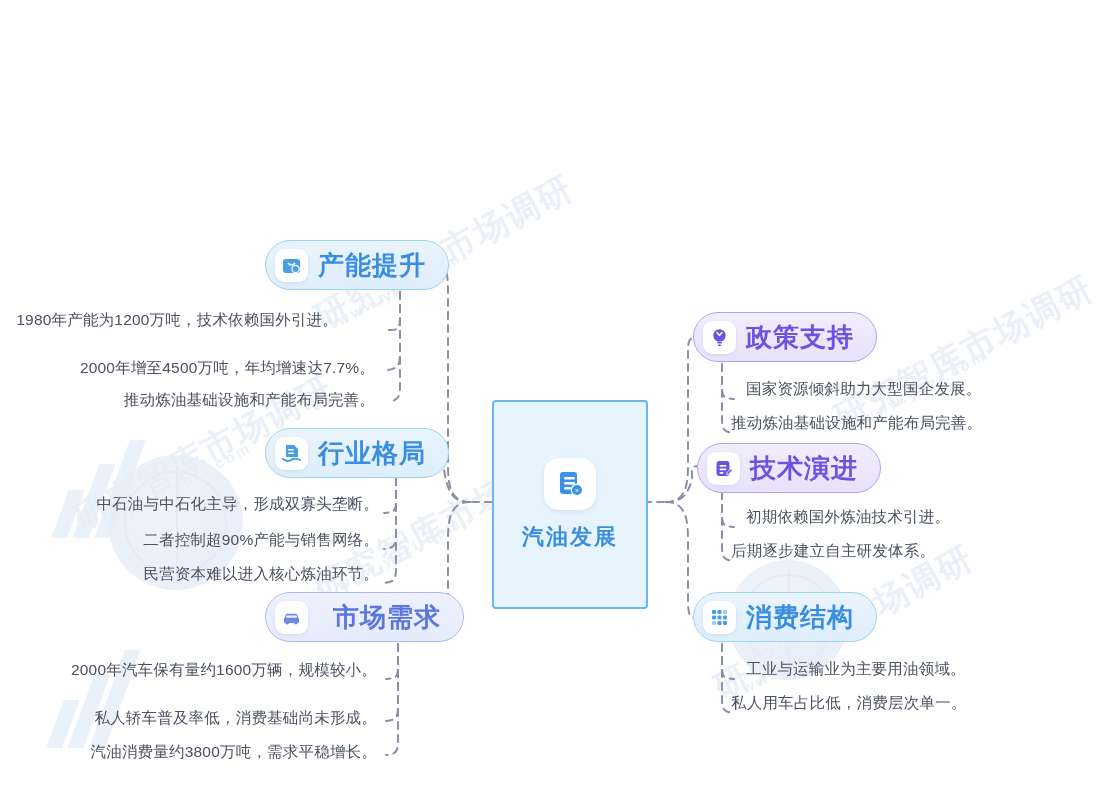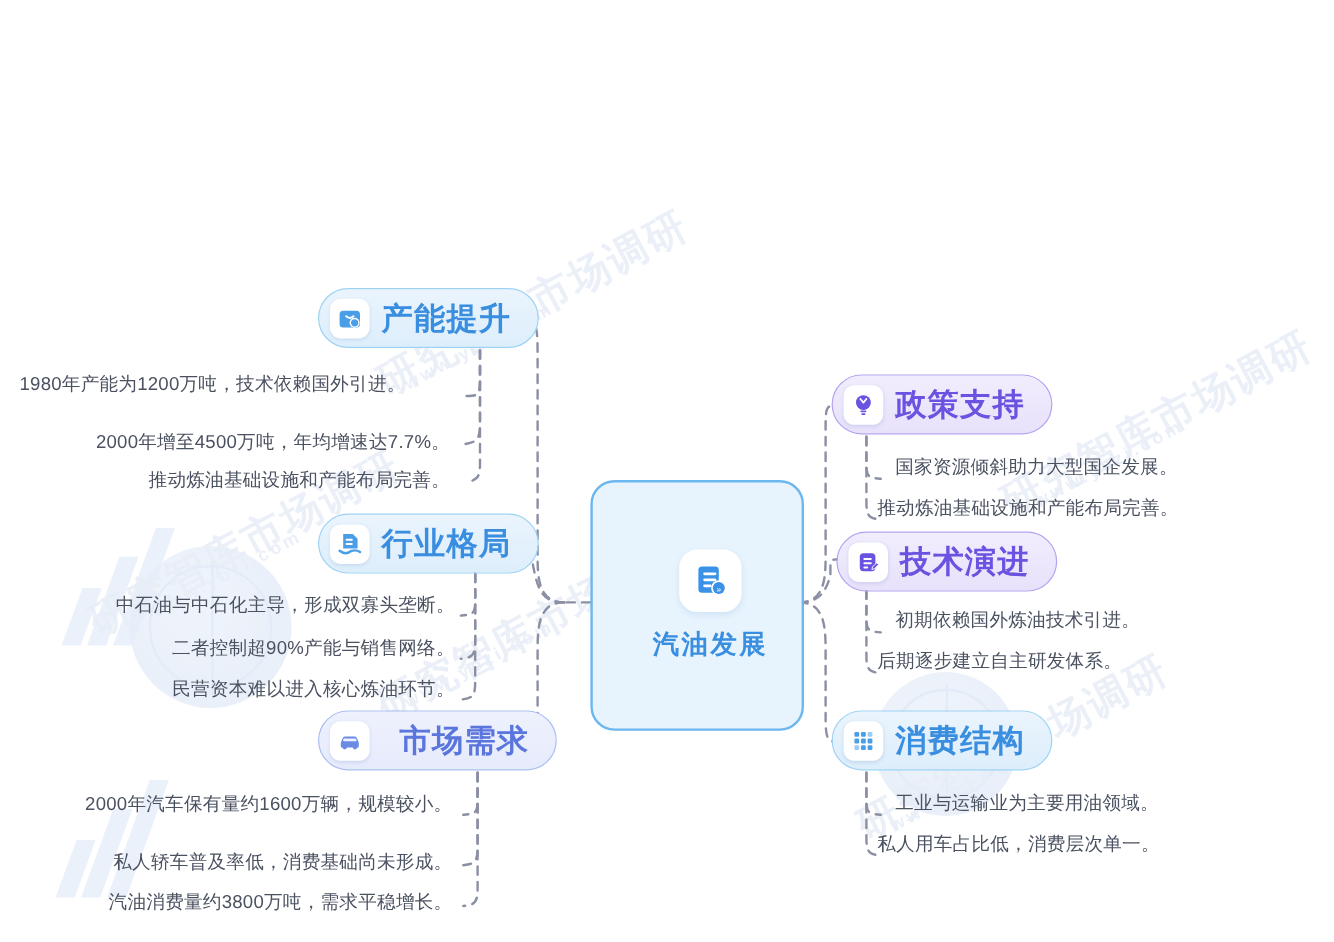--- a/index.html
+++ b/index.html
@@ -63,22 +63,22 @@
   .node.purple .lbl{color:#6b52e0;}
   .node.lav{
     background:linear-gradient(180deg,#eef1fd 0%,#e6ebfc 100%);
     border:1.6px solid #a8bdf0;
   }
   .node.lav .lbl{color:#5a76dd;}
 
   
   .center{
     position:absolute;left:492px;top:400px;width:152px;height:205px;
-    border-radius:20px;background:#e8f4fd;border:2px solid #6bb7ef;
-    display:flex;flex-direction:column;align-items:center;justify-content:center;gap:12px;padding-left:22px;
+    border-radius:4px;background:#e8f4fd;border:2px solid #6bb7ef;
+    display:flex;flex-direction:column;align-items:center;justify-content:center;gap:12px;
   }
   .center .cico{width:52px;height:52px;border-radius:15px;background:#fff;
      display:flex;align-items:center;justify-content:center;
      box-shadow:0 2px 5px rgba(40,110,190,.12);}
   .center .clbl{font-size:22px;font-weight:700;color:#3a8ee0;letter-spacing:2px;}
 
   
   .leaf{
     position:absolute;font-size:15.5px;color:#4a5160;white-space:nowrap;
     letter-spacing:.2px;

